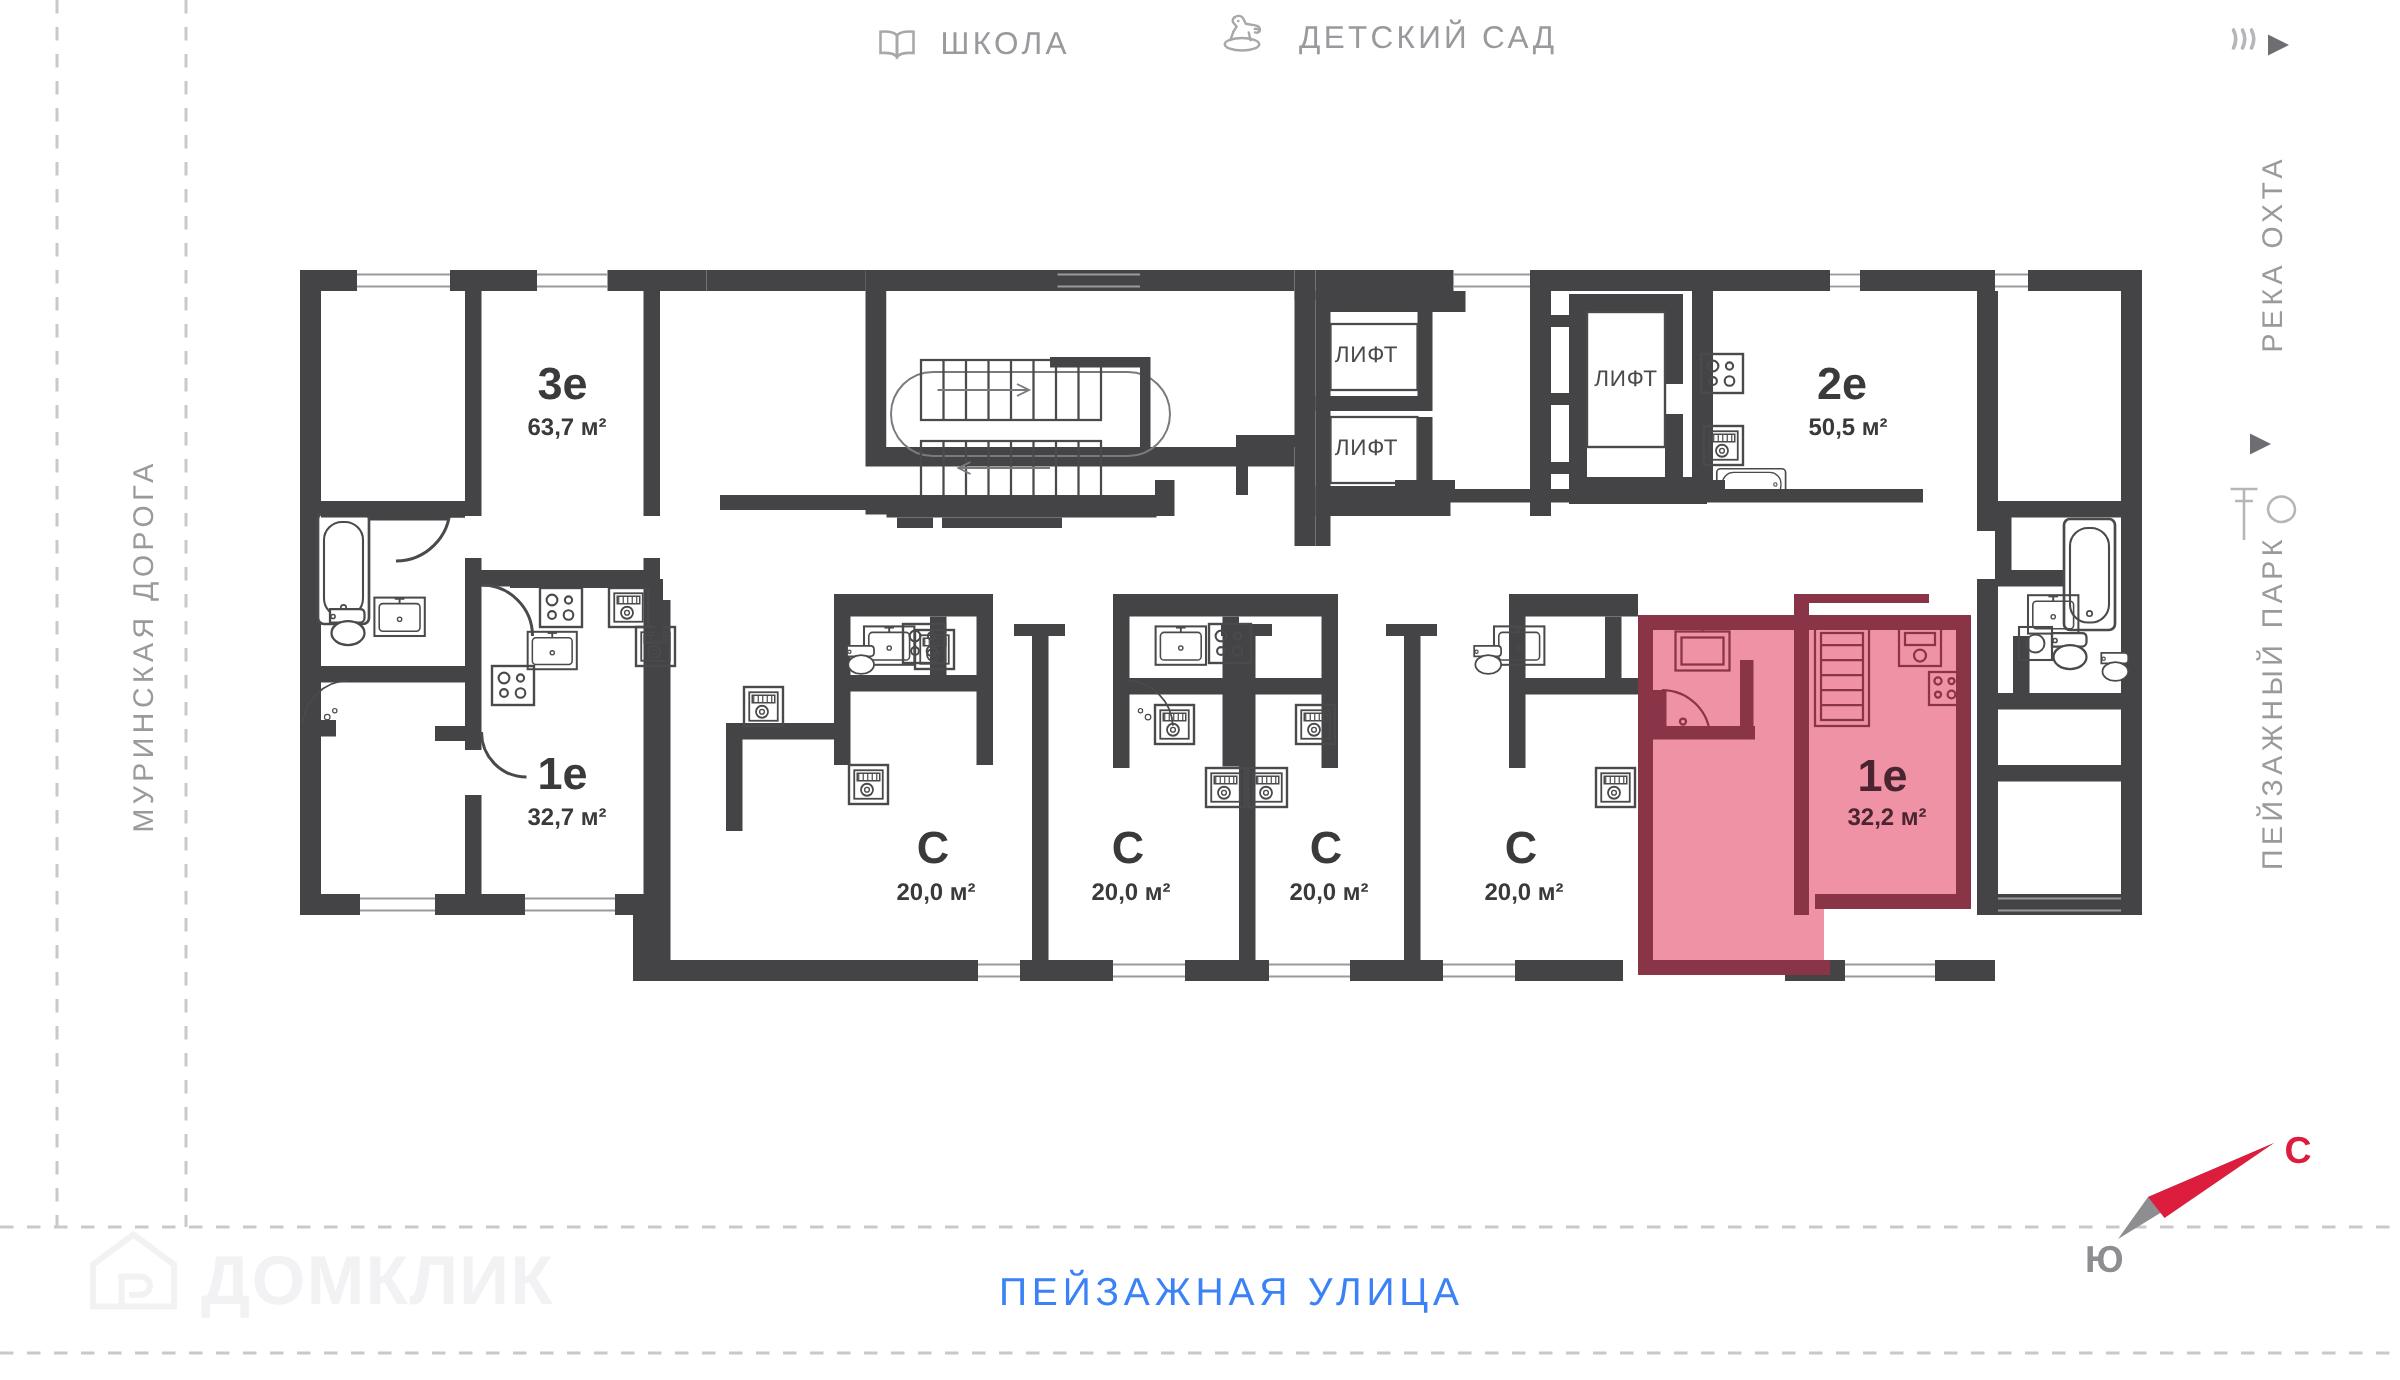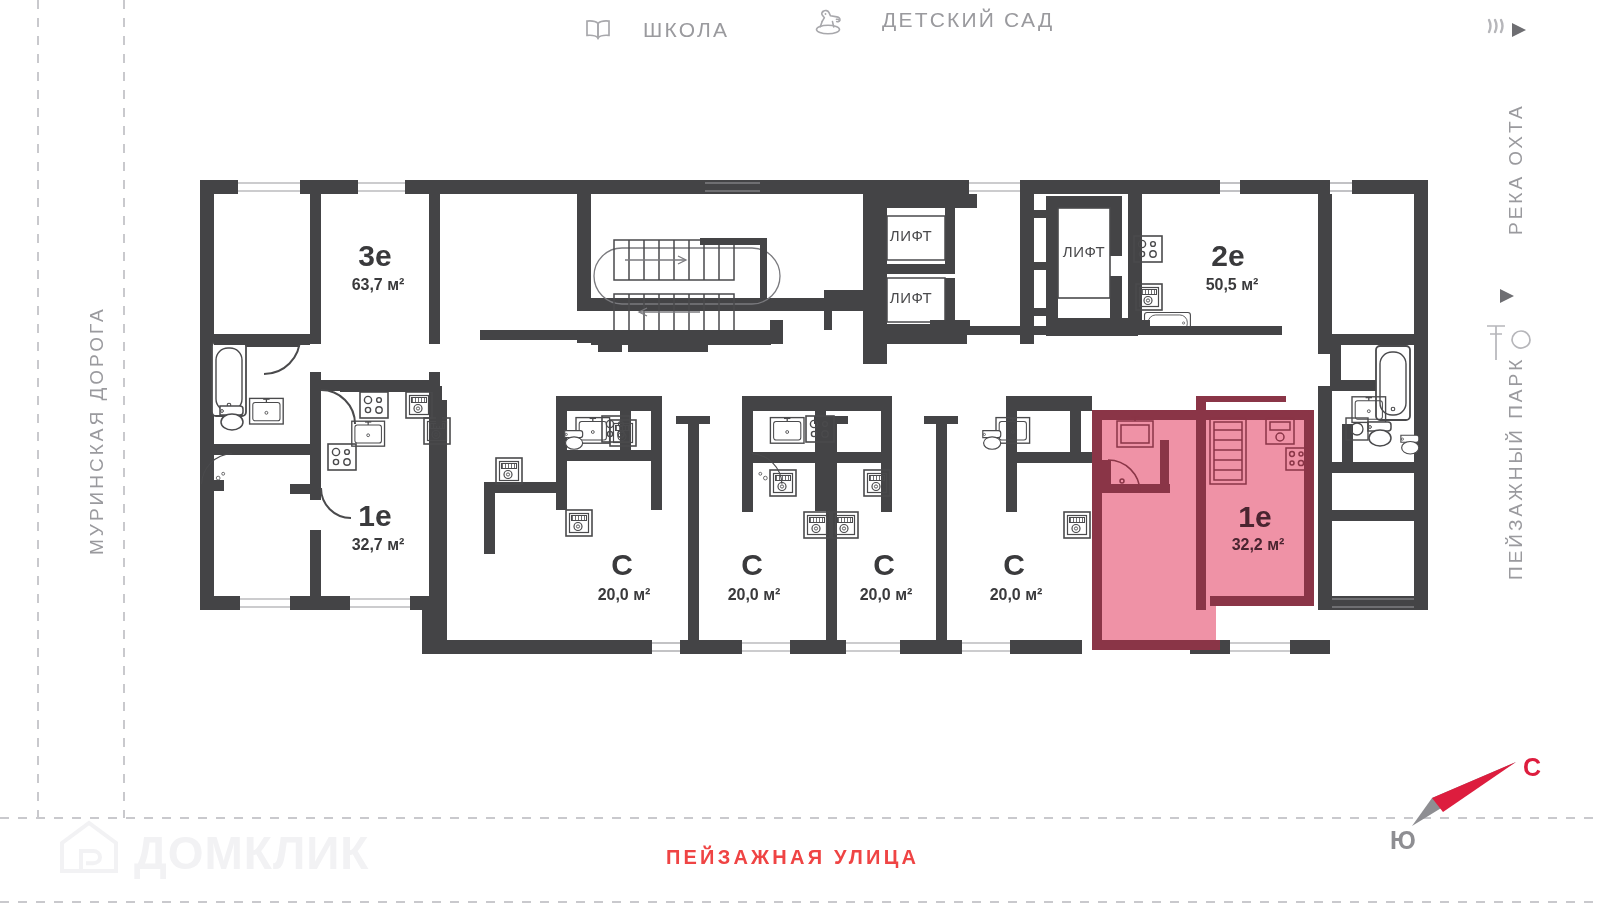--- a/index.html
+++ b/index.html
@@ -1,27 +1,27 @@
 <!DOCTYPE html>
 <html><head>
 <meta charset="utf-8">
 <style>
   html,body{margin:0;padding:0;background:#fff;}
   body{width:1600px;height:920px;overflow:hidden;
        font-family:"Liberation Sans","DejaVu Sans",sans-serif;}
   #stage{position:relative;width:1600px;height:920px;background:#fff;}
 
-  .poi{position:absolute;display:flex;align-items:flex-start;gap:30px;
+  .poi{position:absolute;display:flex;align-items:flex-end;gap:14px;
        color:#9a9a9e;font-size:21px;letter-spacing:2.2px;font-weight:400;}
   .poi svg{display:block}
 
   .vlabel{position:absolute;color:#9a9a9e;font-size:19px;letter-spacing:3px;
           white-space:nowrap;transform-origin:0 0;}
-  .hlabel{position:absolute;color:#ef4444;font-size:20px;letter-spacing:3.2px;
-          white-space:nowrap;font-weight:bold;}
+  .hlabel{position:absolute;color:#3b82f6;font-size:26px;letter-spacing:3.2px;
+          white-space:nowrap;}
 
   .compass-letter{position:absolute;font-size:25px;font-weight:700;}
   .cl-n{color:#dd1d3e;}
   .cl-s{color:#8e8e92;}
 
   .wm{position:absolute;display:flex;align-items:center;gap:12px;
       color:#f2f2f4;font-size:46px;font-weight:700;letter-spacing:1px;}
   svg.plan{position:absolute;left:0;top:0;}
   .rm-t{font-weight:700;fill:#3a3a3c;}
   .rm-s{font-weight:600;fill:#3a3a3c;}

